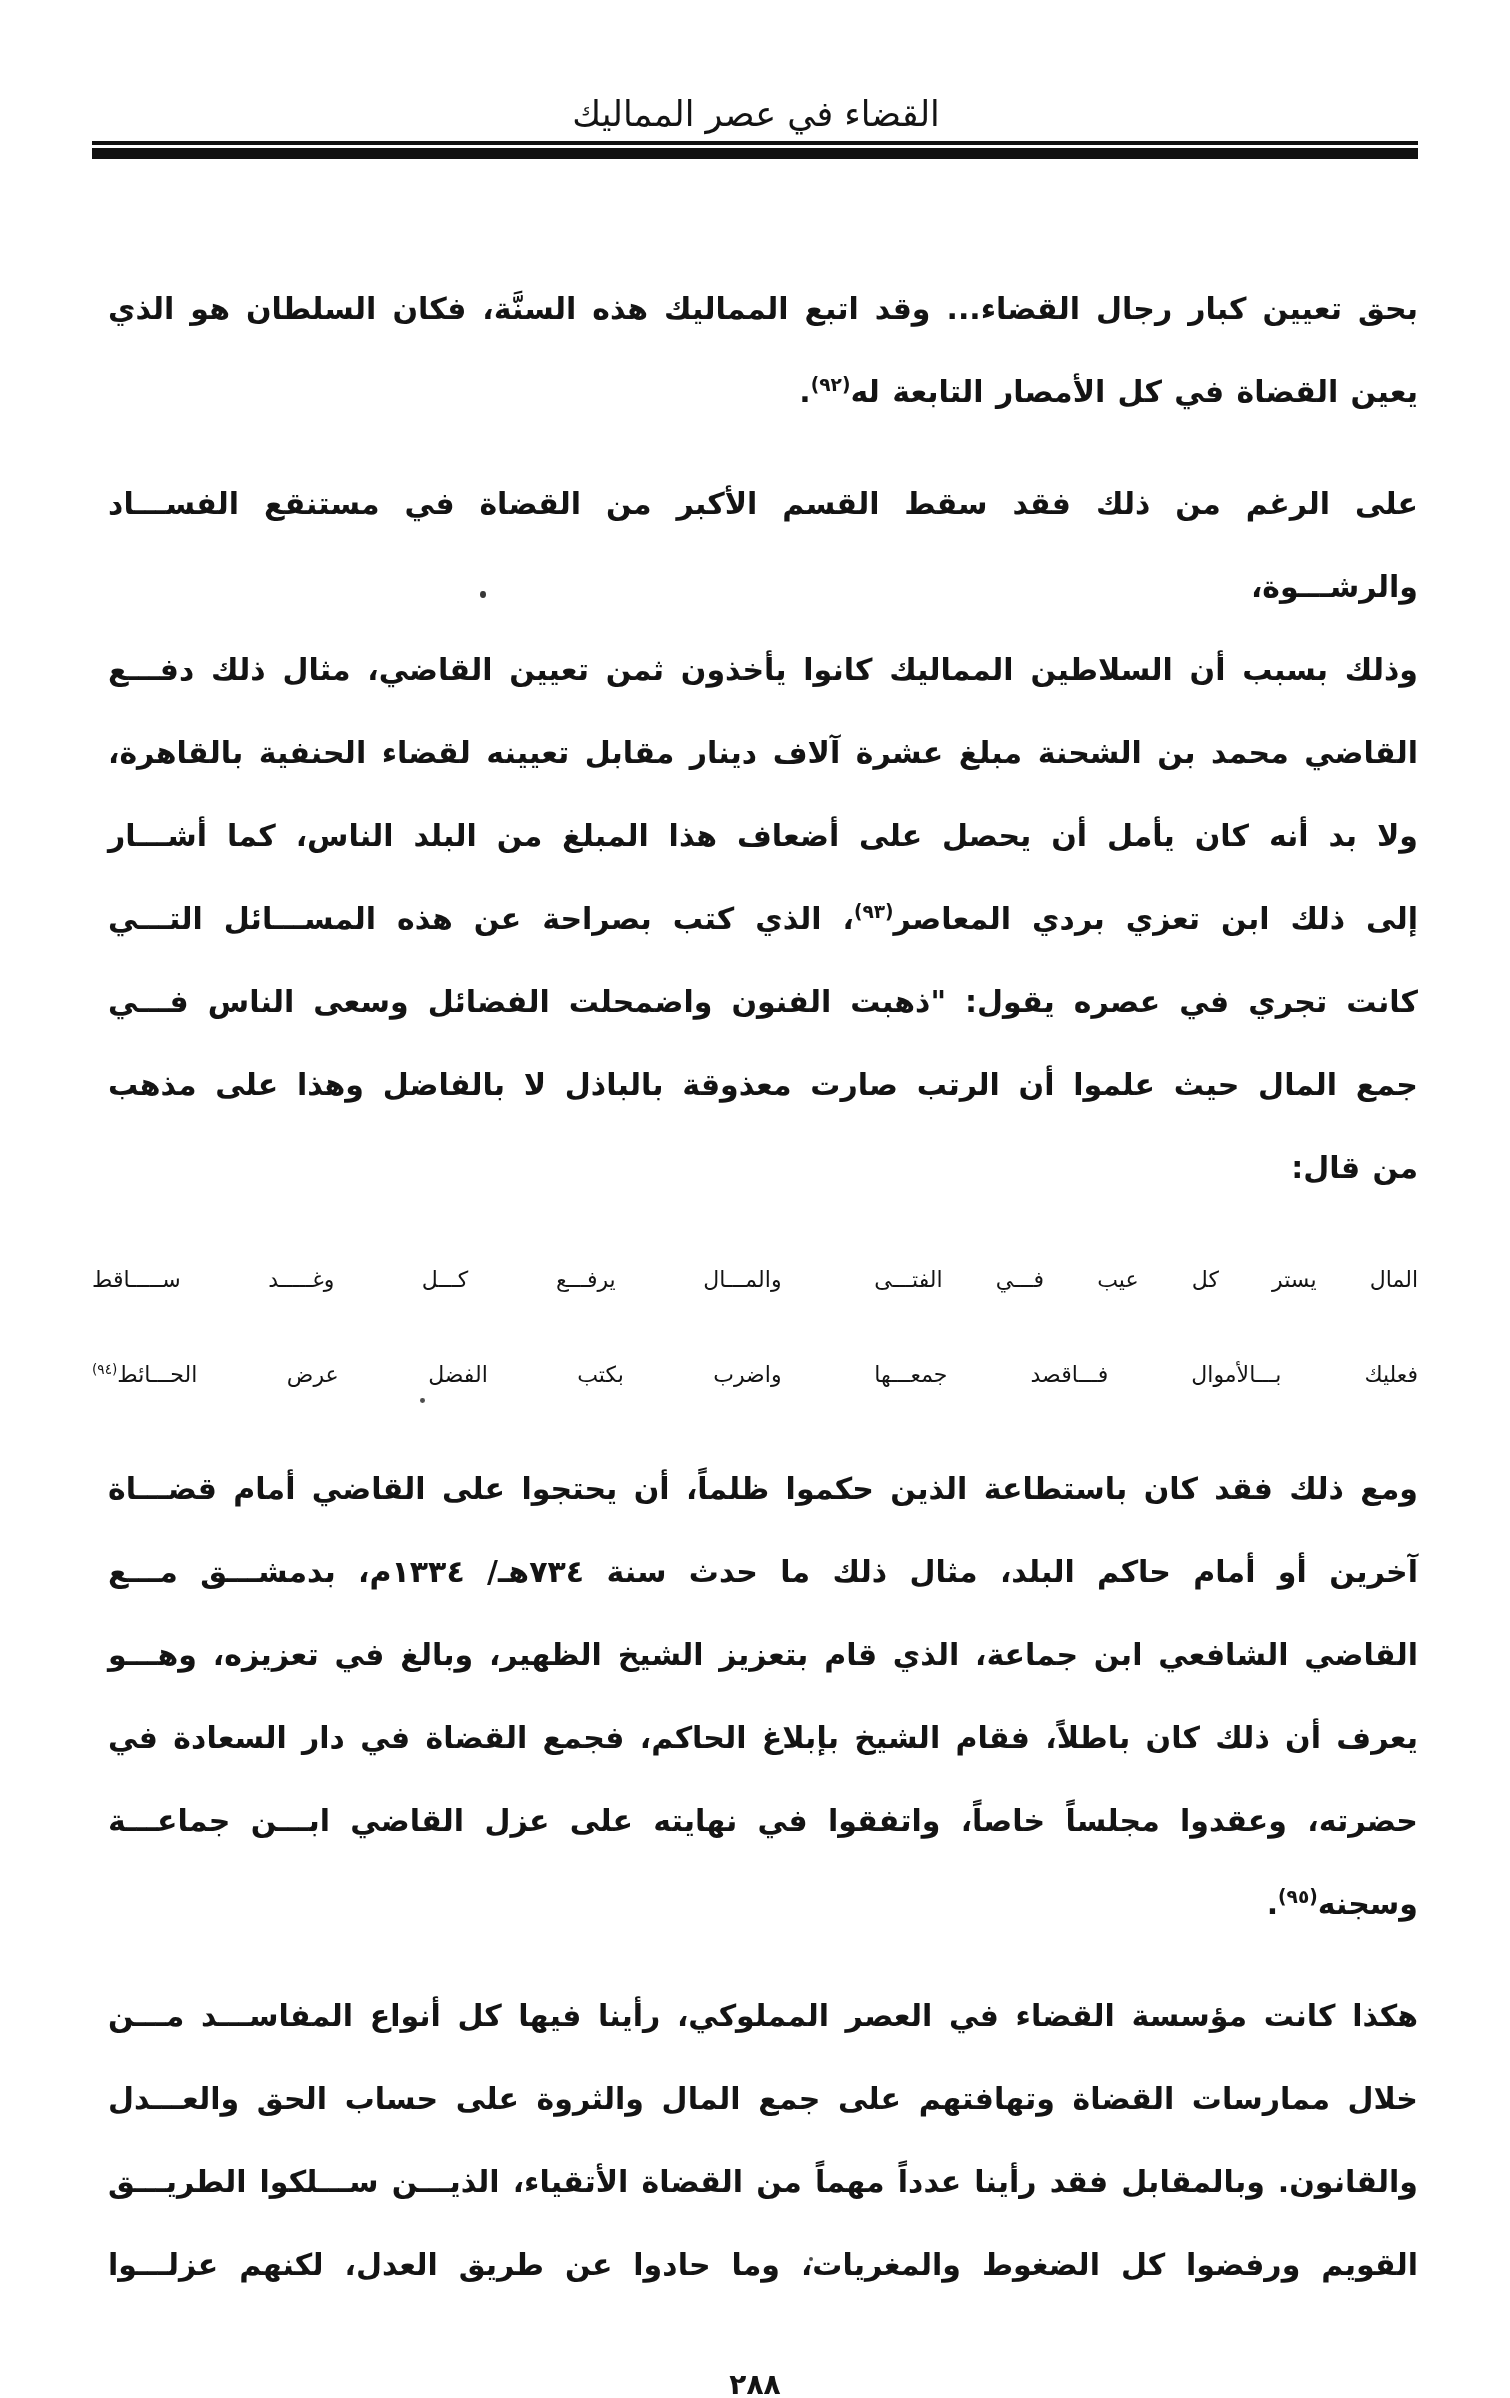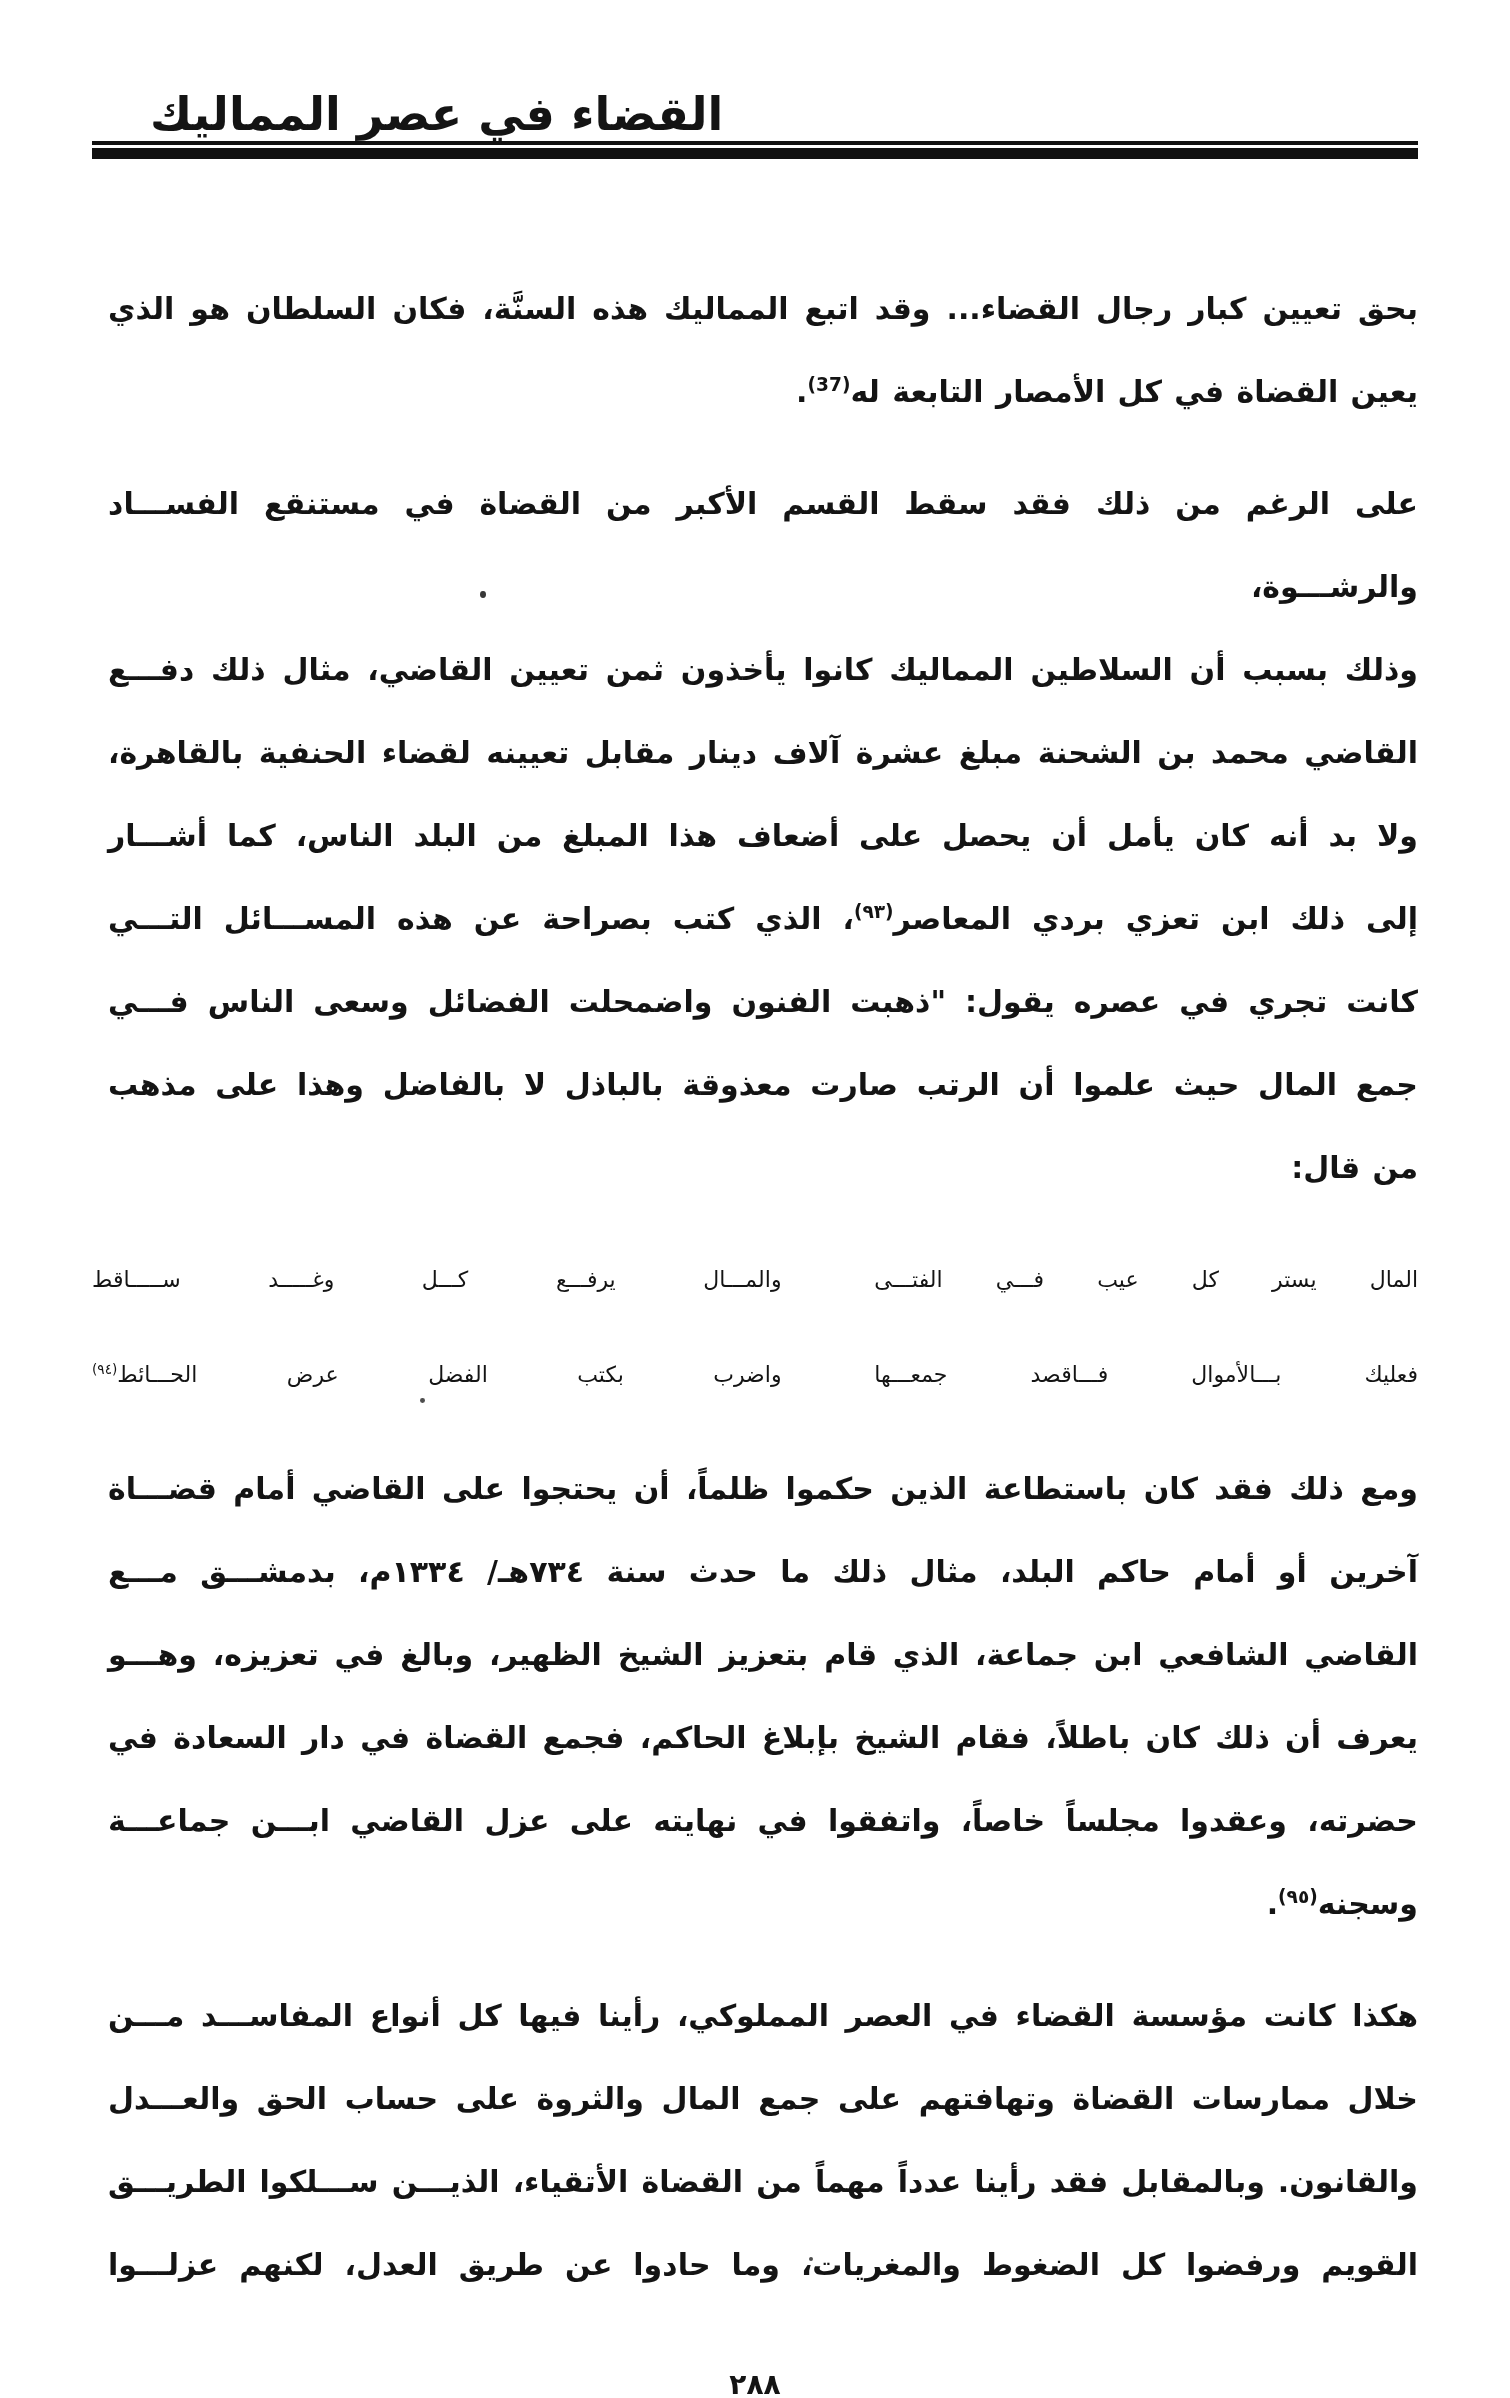--- a/index.html
+++ b/index.html
@@ -11,24 +11,24 @@
     background: #ffffff;
     box-sizing: border-box;
     padding: 93px 92px 0 92px;
     font-family: "DejaVu Sans", sans-serif;
     color: #141414;
     direction: rtl;
     overflow: hidden;
   }
   
   .running-head {
-    font-size: 46px;
-    font-weight: 700;
+    font-size: 35px;
+    font-weight: 400;
     line-height: 42px;
-    text-align: left;
+    text-align: center;
     padding-left: 58px; 
     padding-right: 56px;
   }
   .header-rule { margin-top: 5.8px; }
   .rule-thin  { height: 3.9px;  background: #111; }
   .rule-gap   { height: 2.9px;  background: #fff; }
   .rule-thick { height: 11.6px; background: #111; }
 
   
   main { margin-top: 108px; }
@@ -87,21 +87,21 @@
       <div class="rule-thin"></div>
       <div class="rule-gap"></div>
       <div class="rule-thick"></div>
     </div>
   </header>
 
   <main>
 
     <div class="para">
       <div class="line">بحق تعيين كبار رجال القضاء... وقد اتبع المماليك هذه السنَّة، فكان السلطان هو الذي</div>
-      <div class="line short">يعين القضاة في كل الأمصار التابعة له<sup class="fn">(37)</sup>.</div>
+      <div class="line short">يعين القضاة في كل الأمصار التابعة له<sup class="fn">(٩٢)</sup>.</div>
     </div>
 
     <div class="para">
       <div class="line">على الرغم من ذلك فقد سقط القسم الأكبر من القضاة في مستنقع الفســـاد والرشـــوة،</div>
       <div class="line">وذلك بسبب أن السلاطين المماليك كانوا يأخذون ثمن تعيين القاضي، مثال ذلك دفـــع</div>
       <div class="line">القاضي محمد بن الشحنة مبلغ عشرة آلاف دينار مقابل تعيينه لقضاء الحنفية بالقاهرة،</div>
       <div class="line">ولا بد أنه كان يأمل أن يحصل على أضعاف هذا المبلغ من البلد الناس، كما أشـــار</div>
       <div class="line">إلى ذلك ابن تعزي بردي المعاصر<sup class="fn">(٩٣)</sup>، الذي كتب بصراحة عن هذه المســـائل التـــي</div>
       <div class="line">كانت تجري في عصره يقول: "ذهبت الفنون واضمحلت الفضائل وسعى الناس فـــي</div>
       <div class="line">جمع المال حيث علموا أن الرتب صارت معذوقة بالباذل لا بالفاضل وهذا على مذهب</div>

